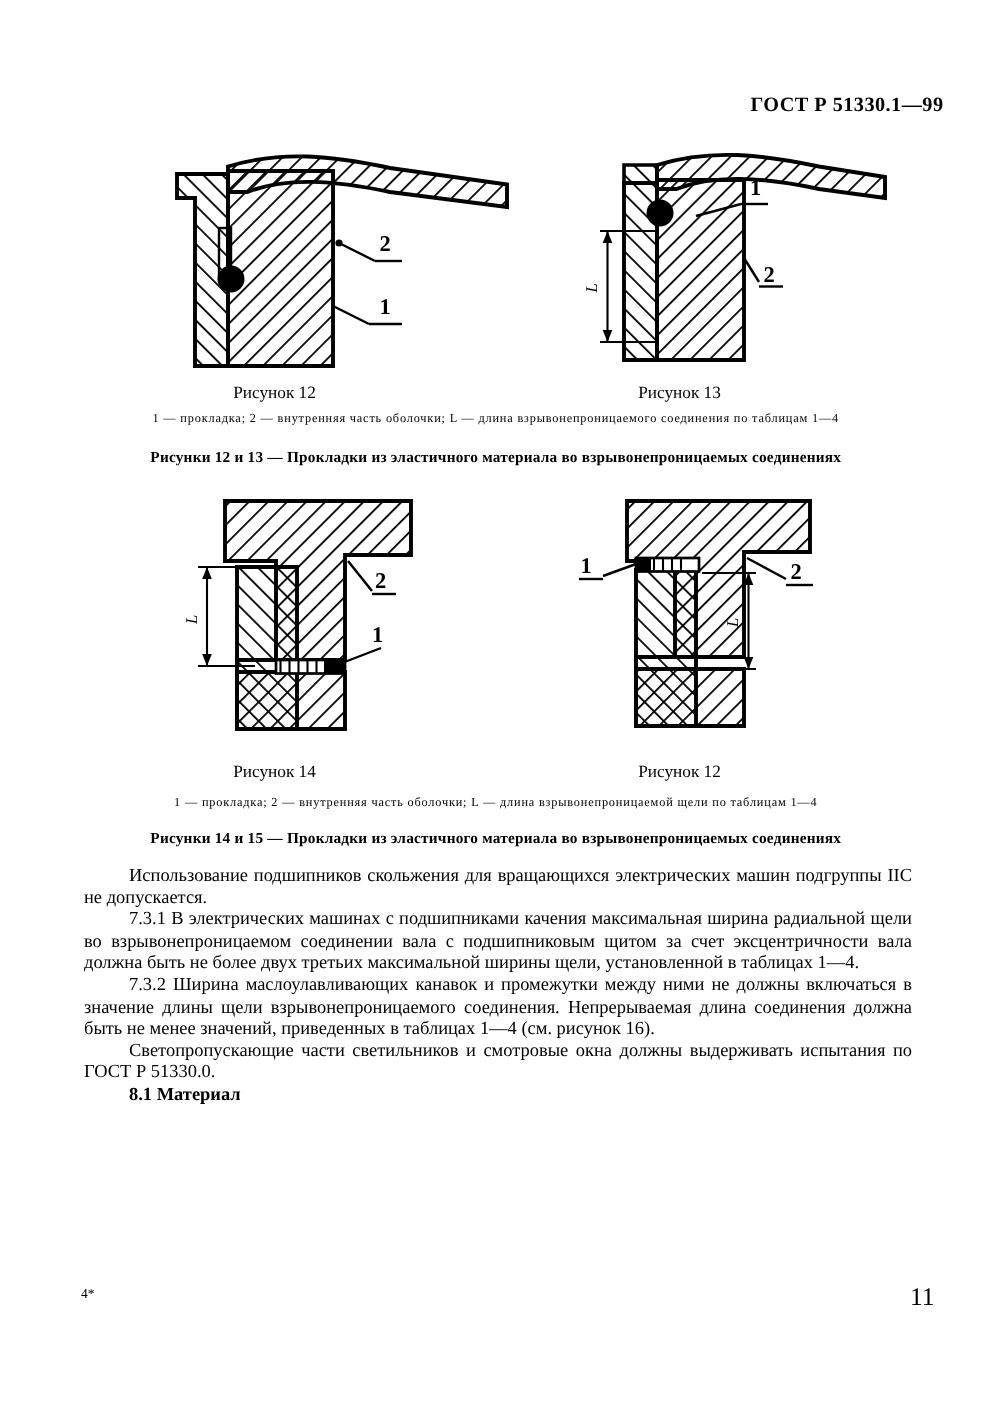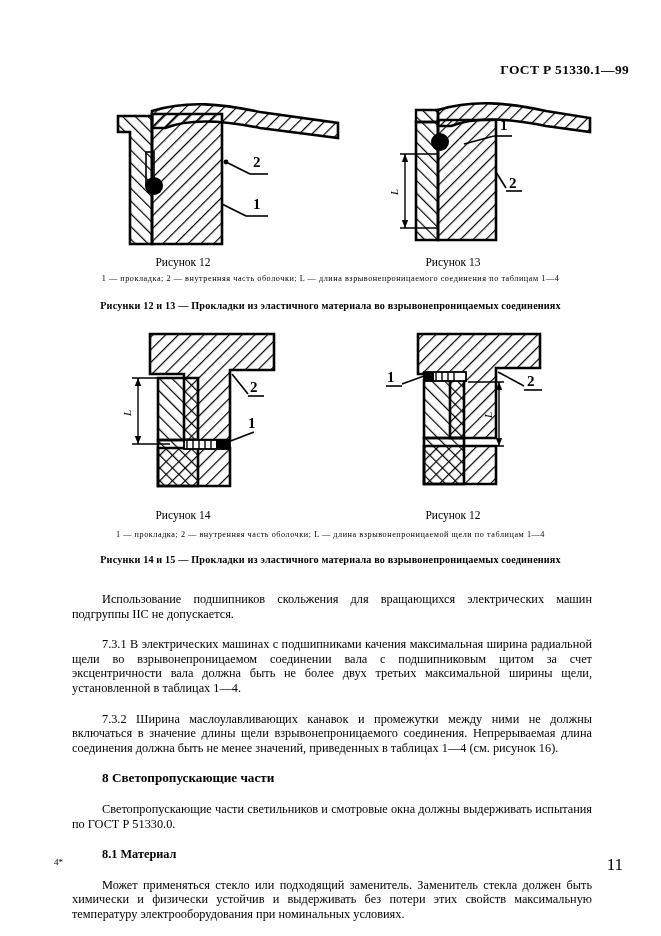--- a/index.html
+++ b/index.html
@@ -78,21 +78,21 @@
   
   .body-text {
     position: absolute;
     left: 56px;
     width: 552px;
     font-size: 12.3px;
     line-height: 14.6px;
     text-align: justify;
   }
   .body-text p {
-    margin: 16px;
+    margin: 0;
   }
   .indent { text-indent: 30px; }
   .heading {
     font-weight: bold;
     text-indent: 30px;
     margin: 0;
   }
   .heading-major {
     font-weight: bold;
     font-size: 13.2px;
@@ -296,22 +296,20 @@
   <div class="fig-caption cap14">Рисунок 14</div>
   <div class="fig-caption cap15">Рисунок 12</div>
 
   <div class="legend legend-2">1 — прокладка; 2 — внутренняя часть оболочки; L — длина взрывонепроницаемой щели по таблицам 1—4</div>
   <div class="fig-title fig-title-2">Рисунки 14 и 15 — Прокладки из эластичного материала во взрывонепроницаемых соединениях</div>
 
   <div class="body-text t-main">
     <p class="indent">Использование подшипников скольжения для вращающихся электрических машин подгруппы IIС не допускается.</p>
     <p class="indent">7.3.1 В электрических машинах с подшипниками качения максимальная ширина радиальной щели во взрывонепроницаемом соединении вала с подшипниковым щитом за счет эксцентричности вала должна быть не более двух третьих максимальной ширины щели, установленной в таблицах 1—4.</p>
     <p class="indent">7.3.2 Ширина маслоулавливающих канавок и промежутки между ними не должны включаться в значение длины щели взрывонепроницаемого соединения. Непрерываемая длина соединения должна быть не менее значений, приведенных в таблицах 1—4 (см. рисунок 16).</p>
-    <p class="heading-major sp-before sp-after">8 Светопропускающие части</p>
     <p class="indent">Светопропускающие части светильников и смотровые окна должны выдерживать испытания по ГОСТ Р 51330.0.</p>
     <p class="heading">8.1 Материал</p>
-    <p class="indent">Может применяться стекло или подходящий заменитель. Заменитель стекла должен быть химически и физически устойчив и выдерживать без потери этих свойств максимальную температуру электрооборудования при номинальных условиях.</p>
   </div>
 
   <div class="footer-left">4*</div>
   <div class="footer-right">11</div>
 
 </div>
 
 </body></html>

